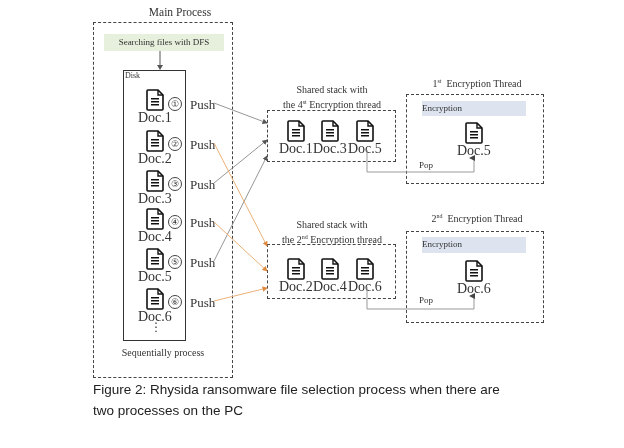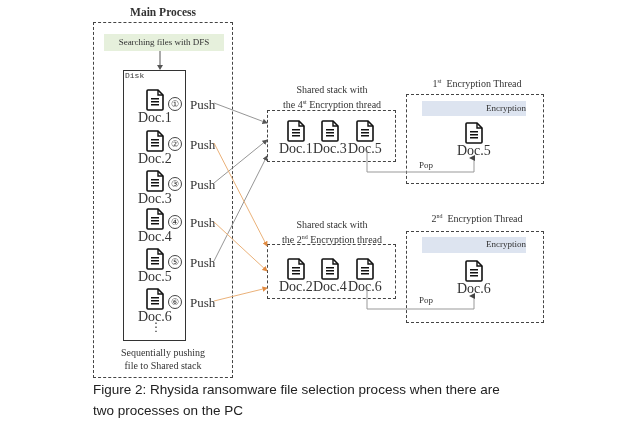--- a/index.html
+++ b/index.html
@@ -2,48 +2,48 @@
 <html><head>
 <meta charset="utf-8">
 <style>
   html, body { margin:0; padding:0; background:#ffffff; }
   body { width:624px; height:448px; position:relative; overflow:hidden;
          font-family:"Liberation Serif", "DejaVu Serif", serif; color:#333; }
   .abs { position:absolute; }
   .dashed { border:1.3px dashed #444; box-sizing:border-box; }
   .title { font-size:11.5px; text-align:center; white-space:nowrap; }
   .small { font-size:9px;text-align:center; }
-  .lbl { font-size:8px; text-align:center; white-space:nowrap;font-family:Liberation Mono, monospace; }
+  .lbl { font-size:8px; text-align:center; white-space:nowrap; }
   .doc { position:absolute; width:18px; height:22px; }
   .doc svg { width:18px; height:22px; display:block; }
   .doc .cap { position:absolute; top:21px; left:-8px; width:34px; font-size:14px; text-align:left; color:#333; }
   .circ { position:absolute; width:12px; height:12px; border:1px solid #444; border-radius:50%;
           font-size:9px; line-height:12px; text-align:center; color:#333; }
   .push { position:absolute; font-size:13px; color:#333; }
-  .enc-bar { background:#dde4f0; font-size:9px; text-align:right; line-height:15px; color:#333; }
+  .enc-bar { background:#dde4f0; font-size:9px; text-align:left; line-height:15px; color:#333; }
   #caption { position:absolute; left:93px; top:379px; width:470px; font-size:13.5px;
              line-height:21px; color:#222; font-family:Liberation Sans, sans-serif; }
   sup { font-size:6px; }
 </style>
 </head>
 <body>
 
 <svg width="0" height="0" style="position:absolute">
   <defs>
     <symbol id="docsym" viewBox="0 0 18 22">
       <path d="M2 1 H12 L17 6 V20 a1 1 0 0 1 -1 1 H2 a1 1 0 0 1 -1 -1 V2 a1 1 0 0 1 1 -1 Z" fill="#fff" stroke="#111" stroke-width="1.6"></path>
       <path d="M12 1 V6 H17" fill="none" stroke="#111" stroke-width="1.4"></path>
       <rect x="5" y="9" width="8" height="1.5" fill="#111"></rect>
       <rect x="5" y="12" width="8" height="1.5" fill="#111"></rect>
       <rect x="5" y="15" width="8" height="1.5" fill="#111"></rect>
     </symbol>
   </defs>
 </svg>
 
-<div class="abs title" style="left:93px; top:6px; width:140px;font-weight:bold;">Main Process</div>
+<div class="abs title" style="left:110px; top:6px; width:140px;">Main Process</div>
 
 <div class="abs dashed" style="left:93px; top:22px; width:140px; height:356px;"></div>
 
 <div class="abs small" style="left:104px; top:34px; width:120px; height:17px; background:#e6f0dc; text-align:center; line-height:17px;">Searching files with DFS</div>
 
 <svg class="abs" style="left:155px; top:51px;" width="10" height="20">
   <line x1="5" y1="0" x2="5" y2="15" stroke="#555" stroke-width="1"></line>
   <polygon points="2,14 8,14 5,19" fill="#555"></polygon>
 </svg>
 
@@ -100,22 +100,21 @@
       <use href="#docsym"></use>
     </svg>
   <div class="cap">Doc.6</div>
 </div>
 <div class="circ" style="left:168px; top:295px;">⑥</div>
 <div class="push" style="left:190px; top:295px;">Push</div>
 
 <div class="abs" style="left:150px; top:320px; font-size:12px; width:10px; text-align:center;">⋮</div>
 
 <div class="abs small" style="left:93px; top:346px; width:140px; text-align:center; font-size:10px; line-height:13px;">
-  <div>Sequentially pushing</div>
-  <div>file to Shared stack</div>
+  <div>Sequentially process</div>
 </div>
 
 <div class="abs title" style="left:262px; top:83px; width:140px; font-size:10px; line-height:13px;">
   <div>Shared stack with</div>
   <div><span>the 4</span><sup>st</sup><span> Encryption thread</span></div>
 </div>
 <div class="abs dashed" style="left:267px; top:110px; width:129px; height:52px;"></div>
 <div class="doc" style="left:287px; top:120px;">
   <svg>
       <use href="#docsym"></use>

